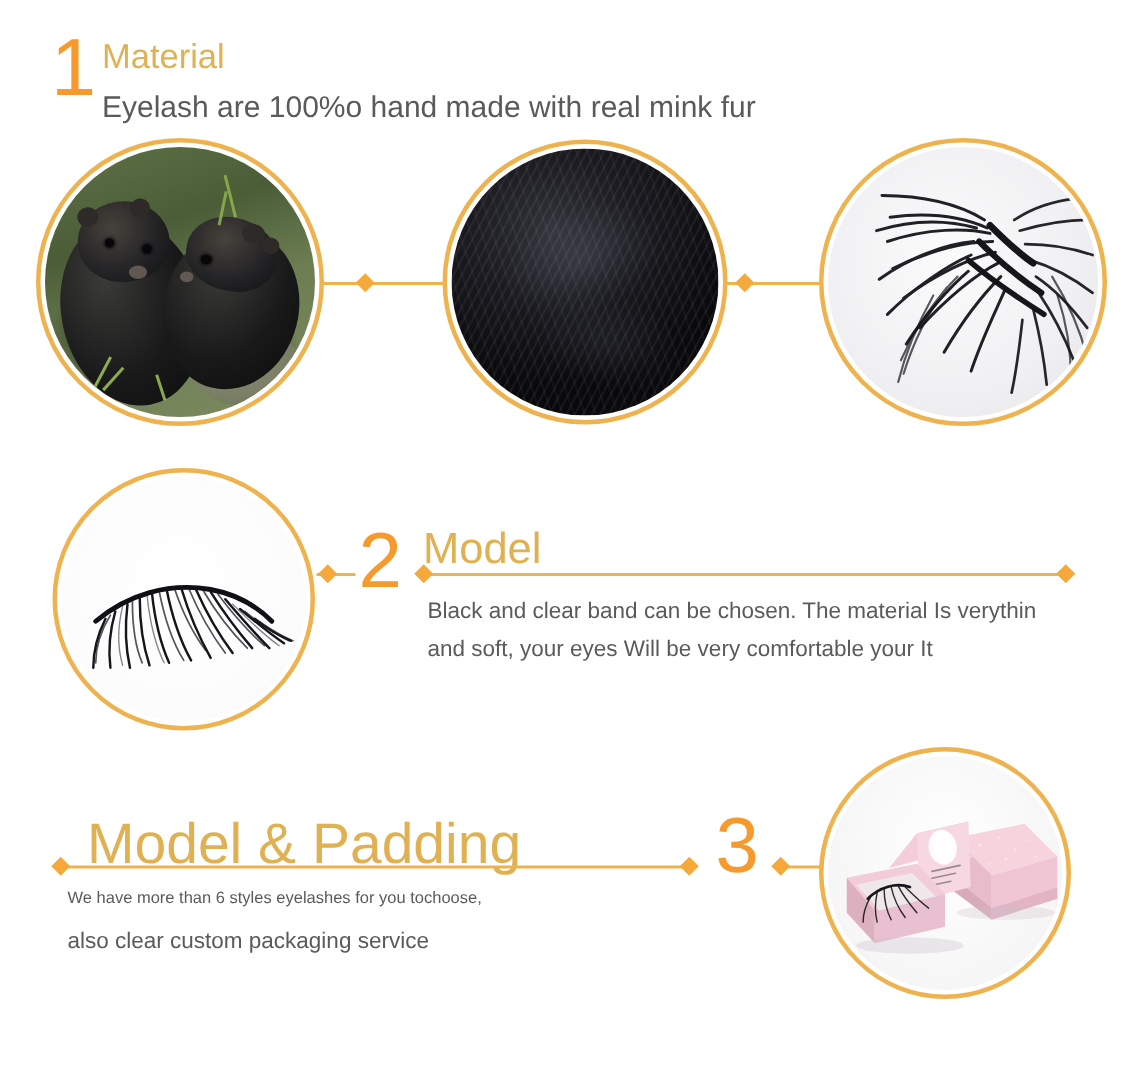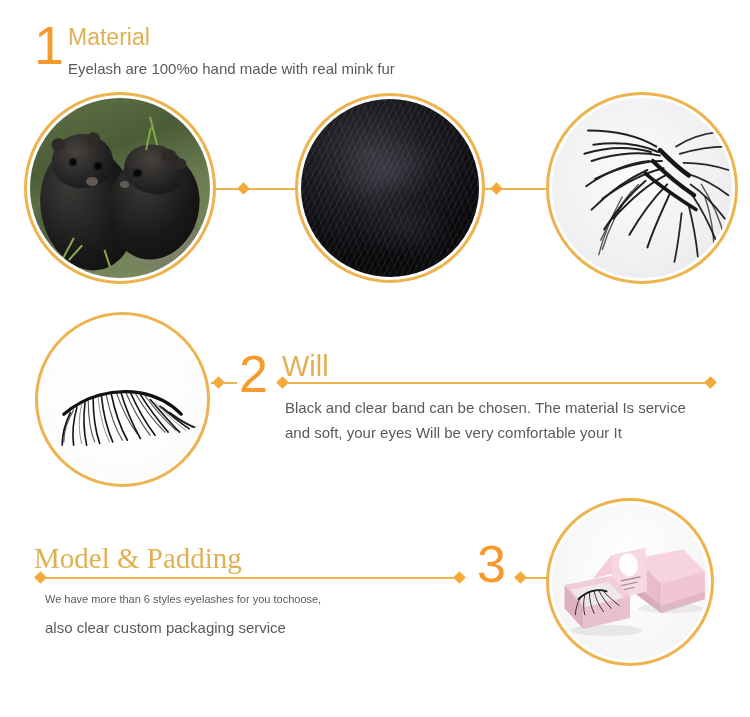--- a/index.html
+++ b/index.html
@@ -183,21 +183,21 @@
 <body>
 
 <div id="page">
 
   <div>
 
     <div class="step-num" style="left:34px; top:18px; font-size:54px;">1</div>
 
     <div class="heading" style="left:68px; top:26px; font-size:23px;">Material</div>
 
-    <div class="body-text" style="left:68px; top:57px; font-size:15px;">Eyelash are 100%o hand made with real mink fur</div>
+    <div class="body-text" style="left:68px; top:57px; font-size:20px;">Eyelash are 100%o hand made with real mink fur</div>
 
     <div>
       <div class="rule" style="left:215px; top:188px; width:105px;"></div>
       <div class="diamond" style="left:239px; top:184px;"></div>
     </div>
 
     <div>
       <div class="rule" style="left:458px; top:188px; width:105px;"></div>
       <div class="diamond" style="left:492px; top:184px;"></div>
     </div>
@@ -327,36 +327,36 @@
       </div>
     </div>
 
     <div>
       <div class="rule" style="left:211px; top:382px; width:26px;"></div>
       <div class="diamond" style="left:214px; top:378px;"></div>
     </div>
 
     <div class="step-num" style="left:239px; top:348px; font-size:52px;">2</div>
 
-    <div class="heading" style="left:282px; top:352px; font-size:29px;">Will</div>
+    <div class="heading" style="left:282px; top:352px; font-size:29px;">Model</div>
 
     <div>
       <div class="rule" style="left:282px; top:382px; width:430px;"></div>
       <div class="diamond" style="left:278px; top:378px;"></div>
       <div class="diamond" style="left:706px; top:378px;"></div>
     </div>
 
-    <div class="body-text" style="left:285px; top:396px; font-size:15px;">Black and clear band can be chosen. The material Is service</div>
+    <div class="body-text" style="left:285px; top:396px; font-size:15px;">Black and clear band can be chosen. The material Is verythin</div>
 
     <div class="body-text" style="left:285px; top:421px; font-size:15px;">and soft, your eyes Will be very comfortable your It</div>
   </div>
 
   <div>
 
-    <div class="heading" style="left:34px; top:544px; font-size:29px;font-family:Liberation Serif, serif;">Model &amp; Padding</div>
+    <div class="heading" style="left:58px; top:544px; font-size:38px;">Model &amp; Padding</div>
 
     <div>
       <div class="rule" style="left:42px; top:577px; width:418px;"></div>
       <div class="diamond" style="left:36px; top:573px;"></div>
       <div class="diamond" style="left:455px; top:573px;"></div>
     </div>
 
     <div class="body-text" style="left:45px; top:591px; font-size:11px;">We have more than 6 styles eyelashes for you tochoose,</div>
 
     <div class="body-text" style="left:45px; top:616px; font-size:15px;">also clear custom packaging service</div>

